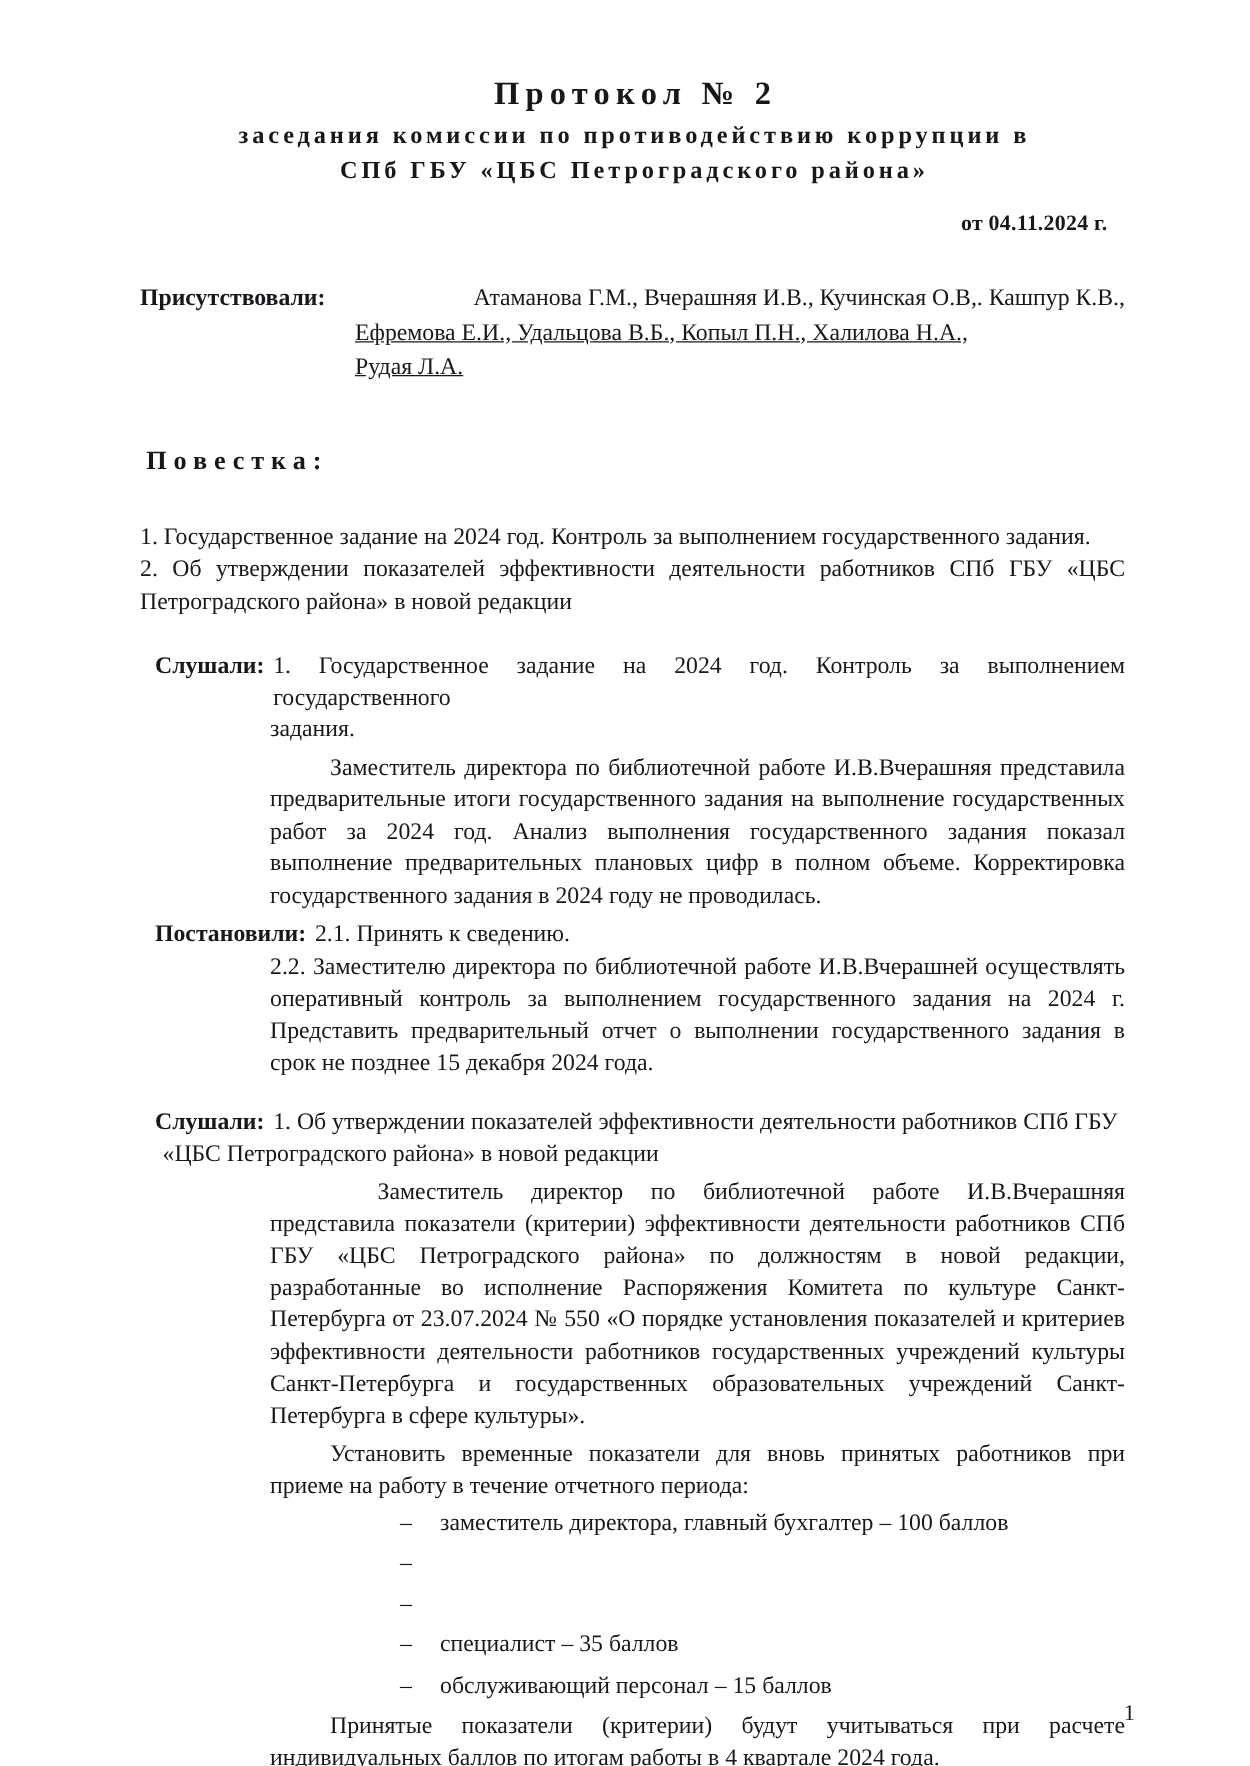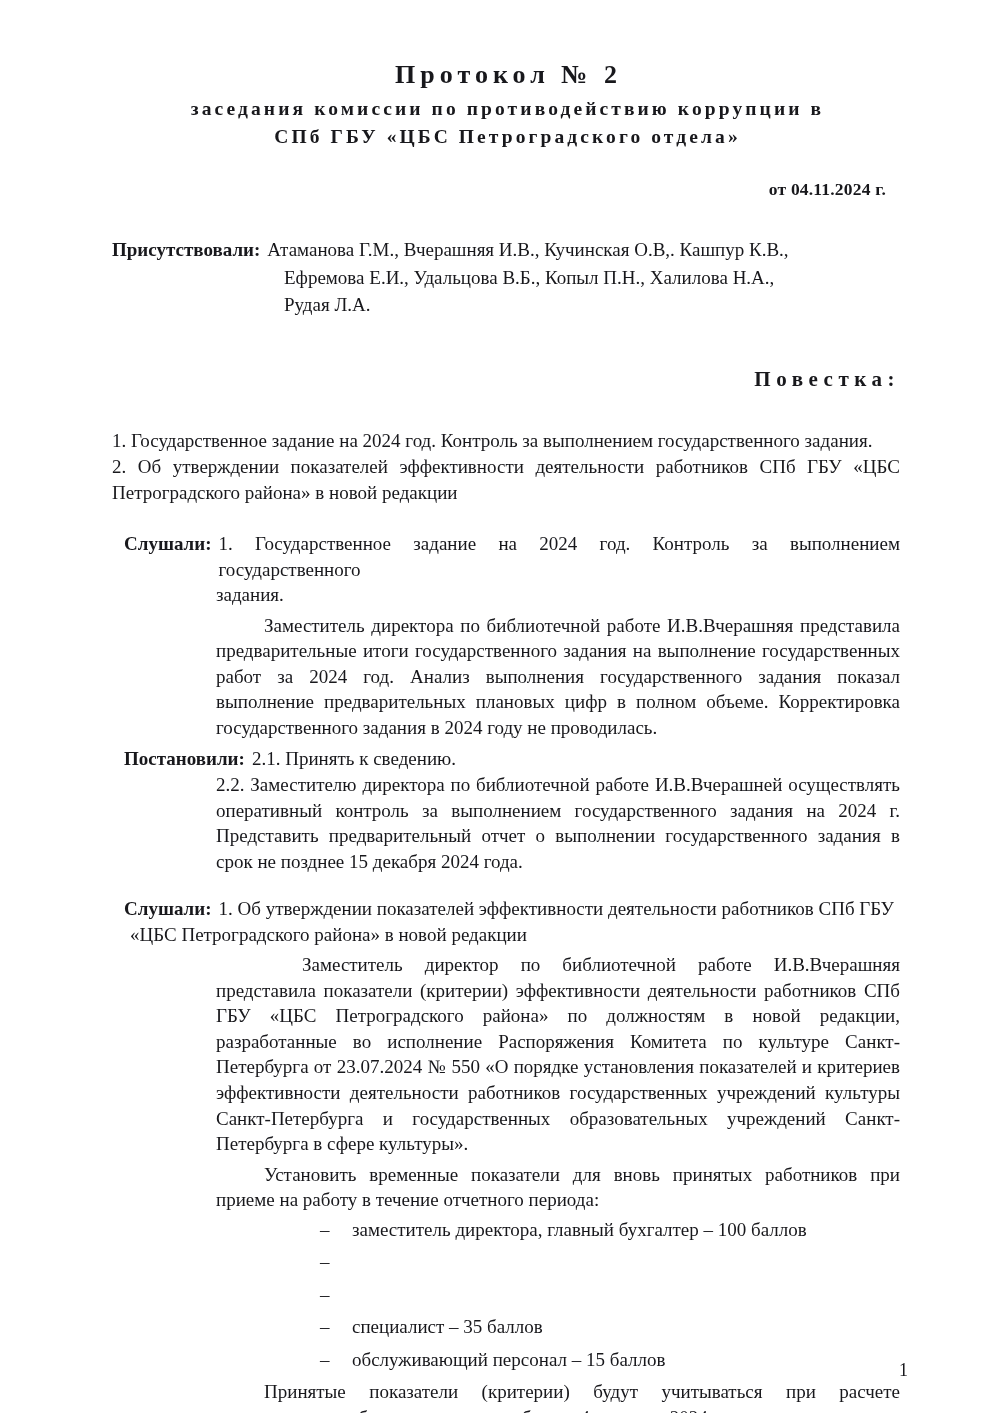--- a/index.html
+++ b/index.html
@@ -39,56 +39,58 @@
   .doc-subtitle-2 {
     font-size: 19.5px;
     font-weight: bold;
     letter-spacing: 3.1px;
     line-height: 1.42;
     margin: 0;
     text-indent: 3px;
     white-space: nowrap;
   }
   .doc-date {
-    margin-top: 28px;
+    margin-top: 17px;
     text-align: right;
     font-size: 17.5px;
     font-weight: bold;
     padding-right: 14px;
     letter-spacing: 0.2px;
   }
   .lbl {
     font-weight: bold;
     white-space: nowrap;
   }
 
   
   .attendees {
     margin-top: 36px;
     font-size: 19px;
     line-height: 1.47;
   }
   .attendees .row {
     display: flex;
+    text-align: right;
   }
   .attendees .lbl {
     flex: 0 0 auto;
     padding-right: 7px;
   }
   .attendees .body {
     flex: 1 1 auto;
   }
   .attendees .cont {
     padding-left: 172px;
+    text-decoration: underline;
   }
 
   
   .agenda-head {
     margin-top: 48px;
-    text-align: right;
+    text-align: left;
     font-size: 21px;
     font-weight: bold;
     letter-spacing: 5.5px;
     text-indent: 5px;
   }
 
   .agenda-list {
     margin-top: 36px;
     font-size: 19px;
     line-height: 1.345;
@@ -176,21 +178,21 @@
   }
 </style>
 </head>
 <body>
 
 <div class="page">
 
   <div class="title-block">
     <div class="doc-title">Протокол № 2</div>
     <div class="doc-subtitle-1">заседания комиссии по противодействию коррупции в</div>
-    <div class="doc-subtitle-2">СПб ГБУ «ЦБС Петроградского отдела»</div>
+    <div class="doc-subtitle-2">СПб ГБУ «ЦБС Петроградского района»</div>
     <div class="doc-date">от 04.11.2024 г.</div>
   </div>
 
   <div class="attendees">
     <div class="row">
       <span class="lbl">Присутствовали:</span>
       <span class="body">Атаманова Г.М., Вчерашняя И.В., Кучинская О.В,. Кашпур К.В.,</span>
     </div>
     <div class="cont">Ефремова Е.И., Удальцова В.Б., Копыл П.Н., Халилова Н.А.,</div>
     <div class="cont">Рудая Л.А.</div>

